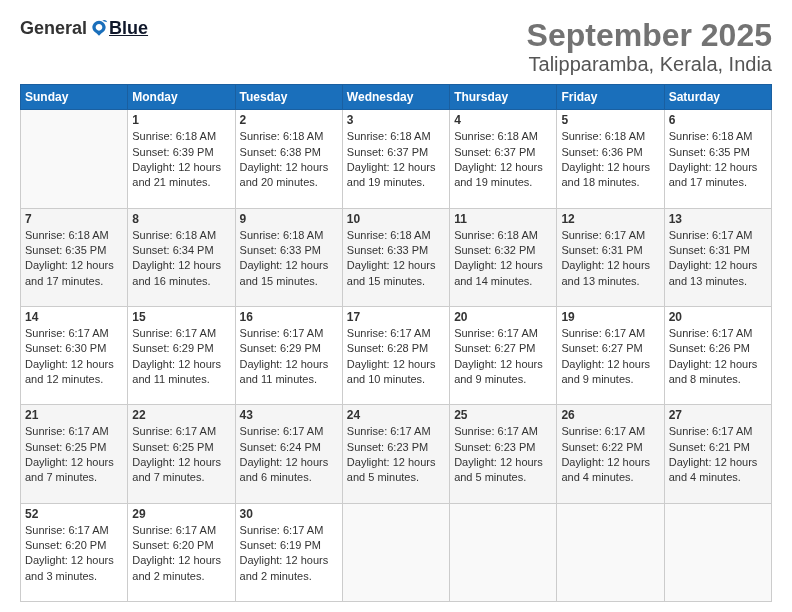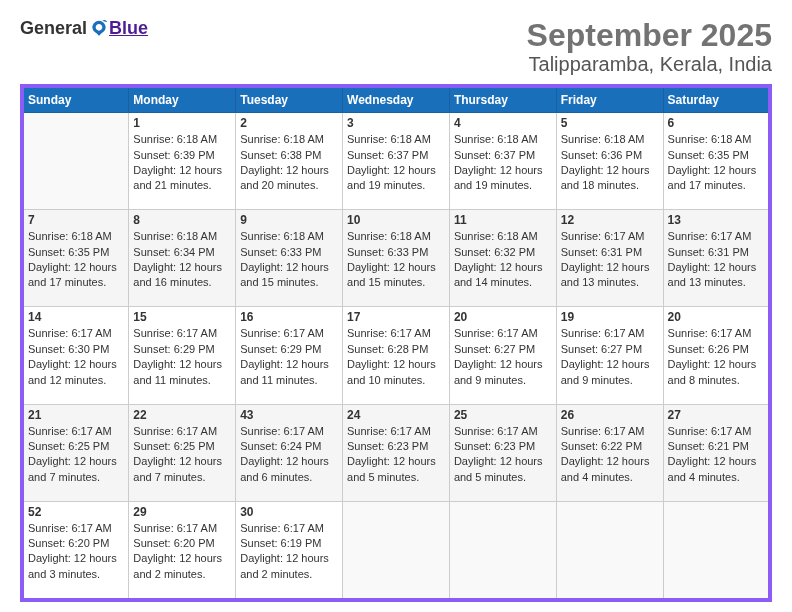--- a/index.html
+++ b/index.html
@@ -29,42 +29,42 @@
       align-items: flex-start;
     }
     .logo-text {
       display: flex;
       align-items: center;
       font-size: 18px;
       font-weight: bold;
       color: #333;
     }
     .logo-general { color: #333; }
-    .logo-blue { color: #4c1d95; text-decoration: underline; }
+    .logo-blue { color: #0f172a; text-decoration: underline; }
     .logo-icon {
       width: 20px;
       height: 20px;
       margin-left: 2px;
     }
     .header-right {
       text-align: right;
     }
     .month-title {
       font-size: 32px;
       font-weight: bold;
       color: #737373;
       line-height: 1.1;
     }
     .location-title {
       font-size: 20px;
       color: #555;
     }
     .calendar {
       flex: 1;
-      border: 4px solid #8b5cf6;
+      border: 1px solid #8b5cf6;
       border-collapse: collapse;
       width: 100%;
       table-layout: fixed;
     }
     .calendar th {
       background: #1a6fbb;
       color: white;
       font-size: 12px;
       font-weight: bold;
       padding: 5px 4px;

